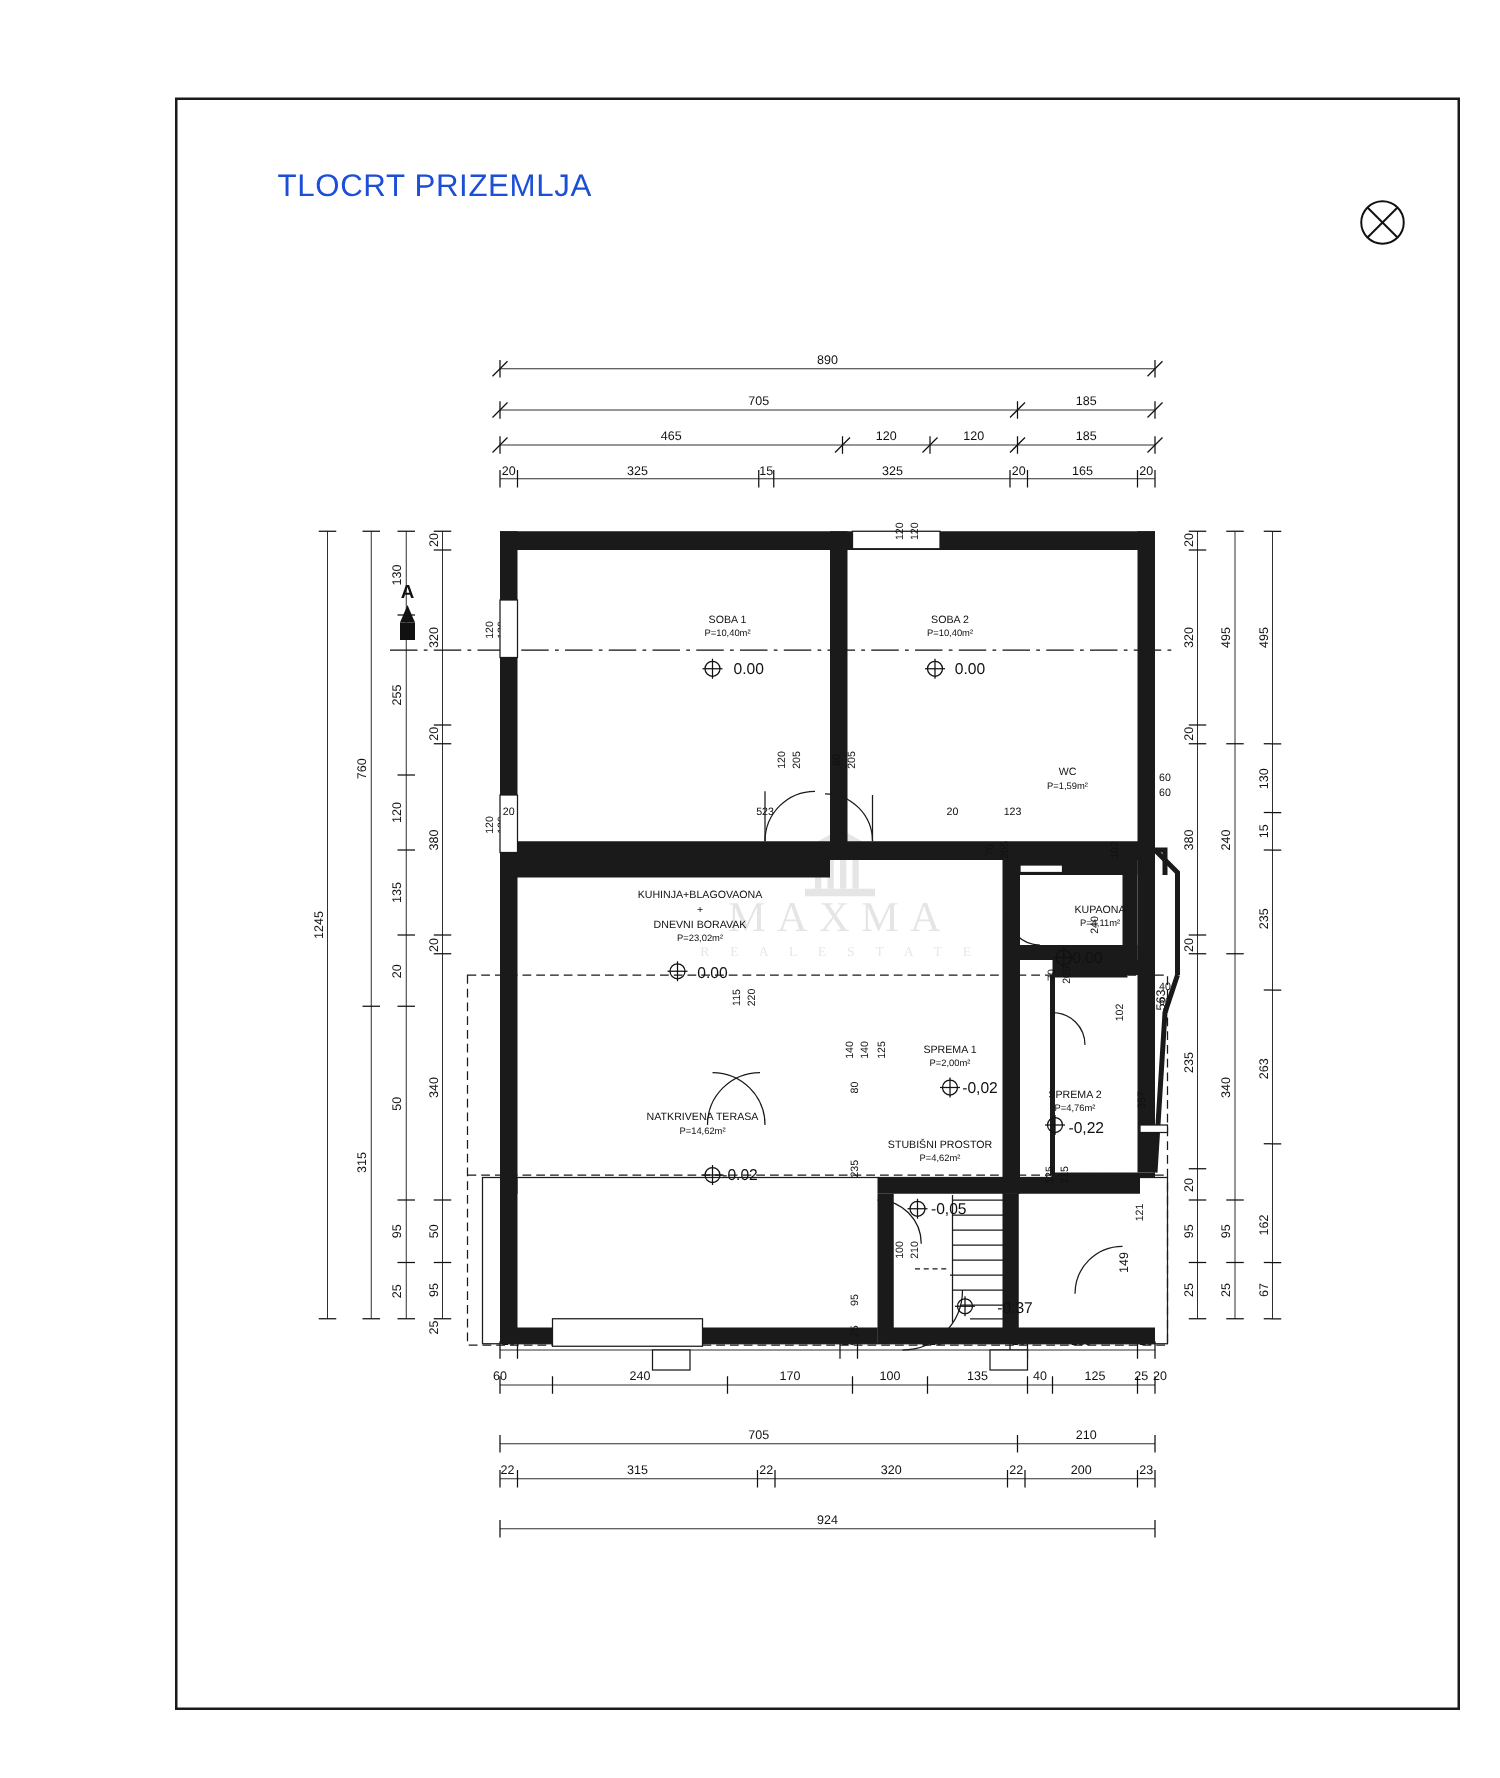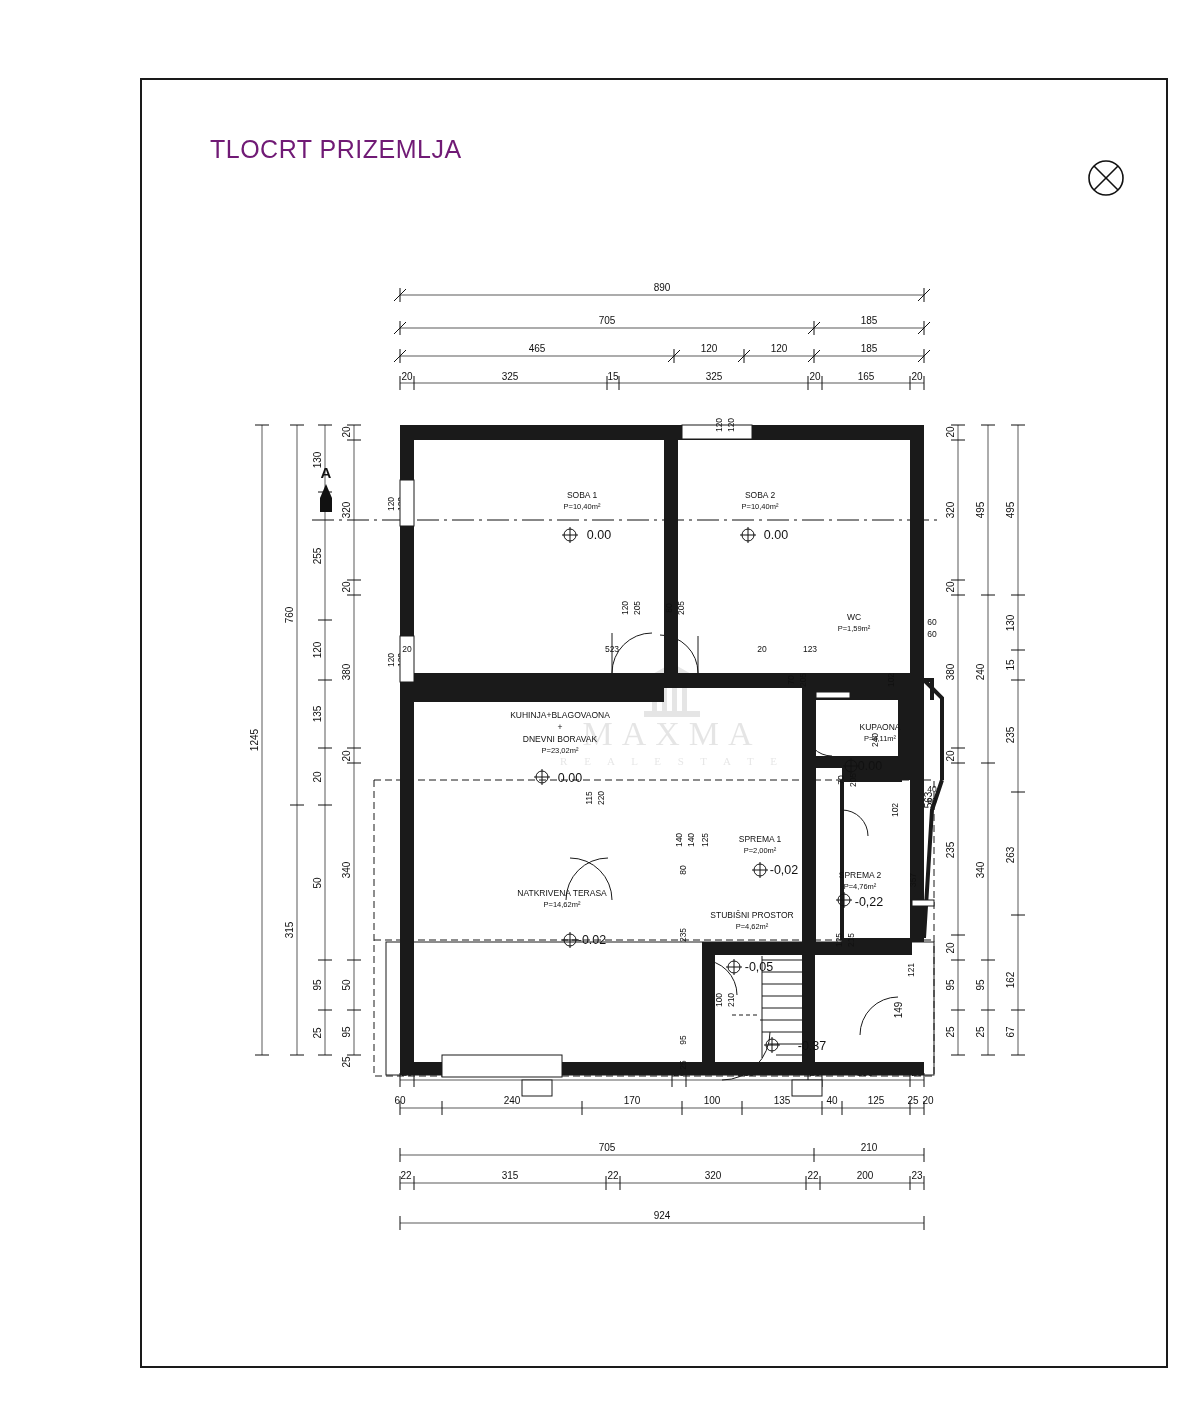--- a/index.html
+++ b/index.html
@@ -21,26 +21,26 @@
     left: 140px;
     top: 78px;
     width: 1028px;
     height: 1290px;
     border: 2px solid #1a1a1a;
     background: #fff;
     box-sizing: border-box;
   }
   .title {
     position: absolute;
-    left: 68px;
+    left: 80px;
     top: 55px;
     font-size: 25px;
     letter-spacing: 0.5px;
     font-weight: 400;
-    color: #701a75;
+    color: #1d4ed8;
     white-space: nowrap;
   }
   
   .north {
     position: absolute;
     right: 40px;
     top: 78px;
     width: 40px;
     height: 40px;
   }

